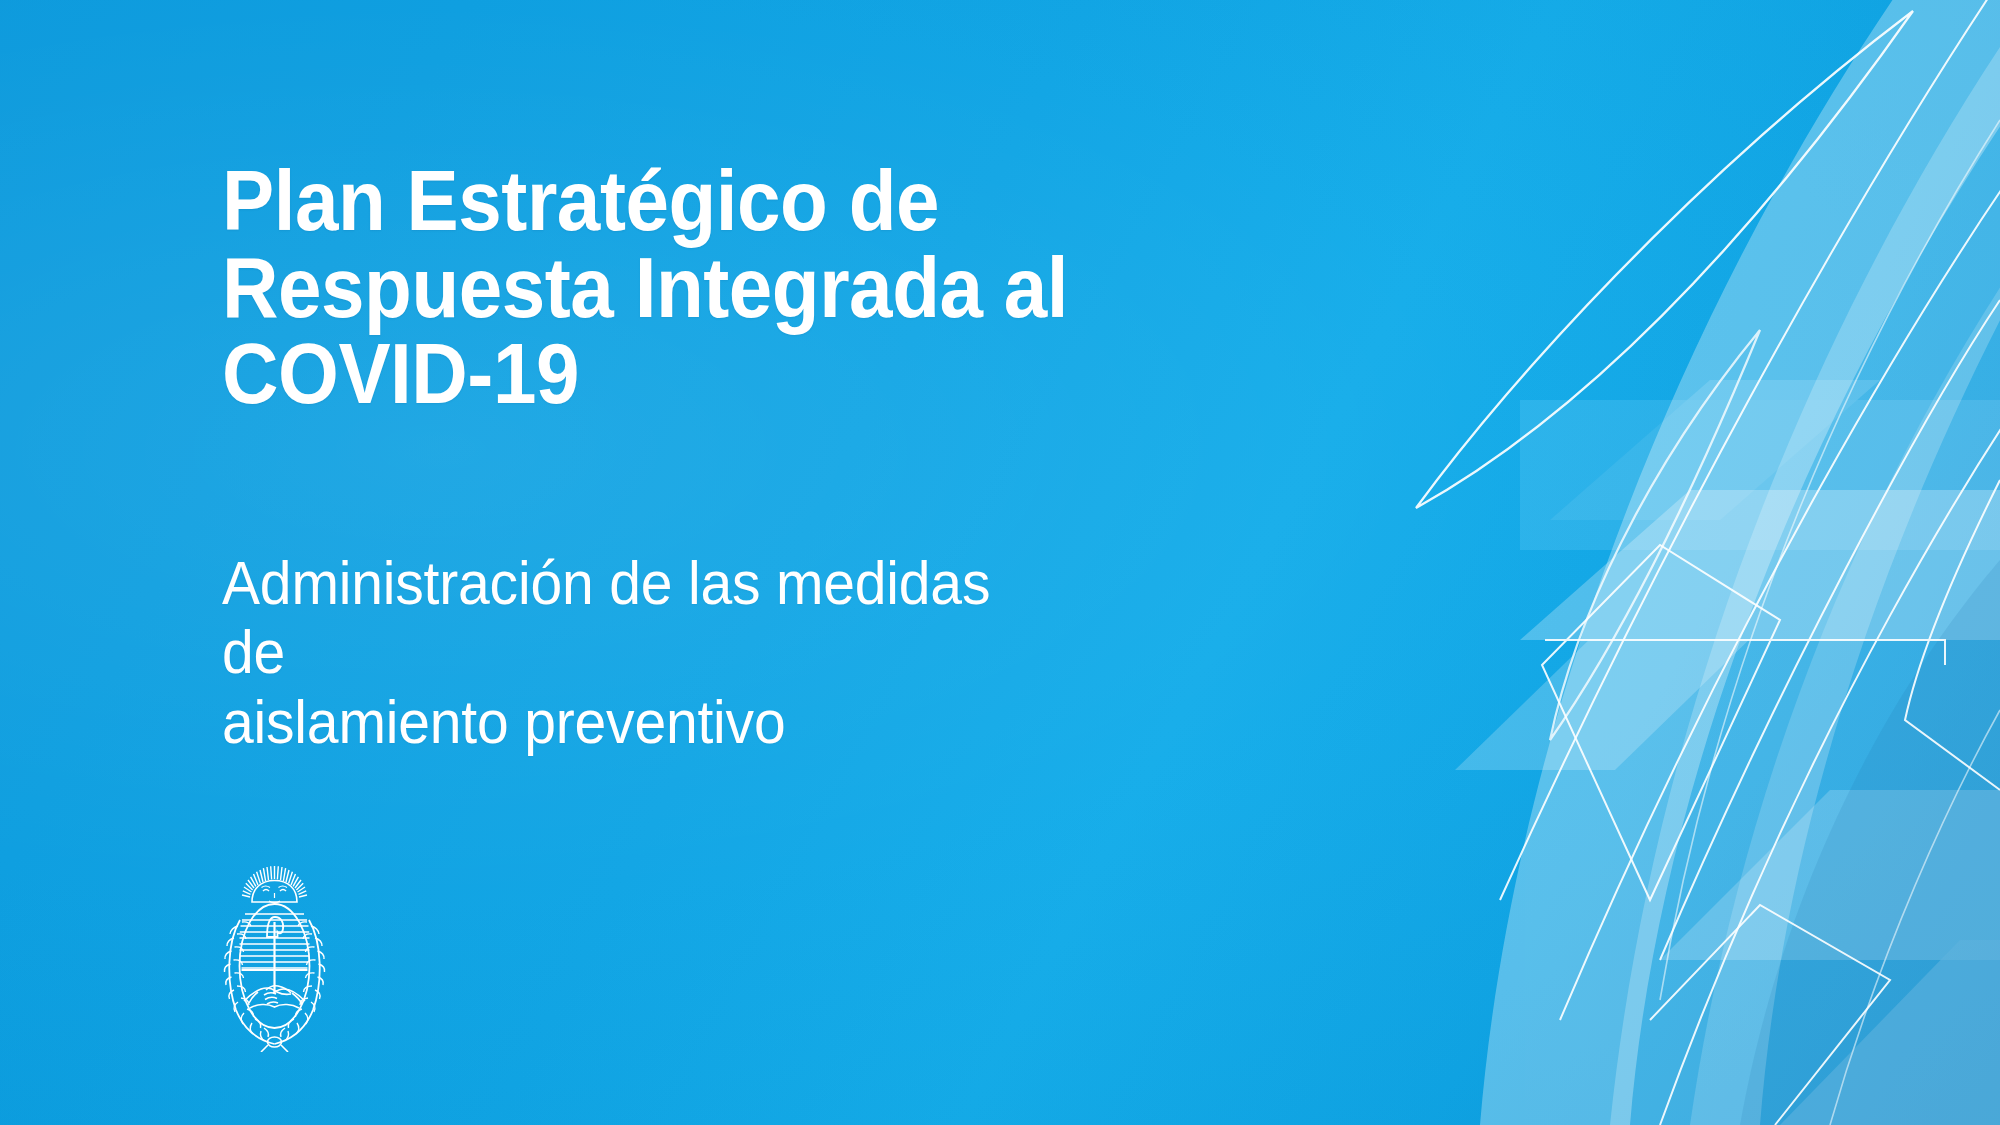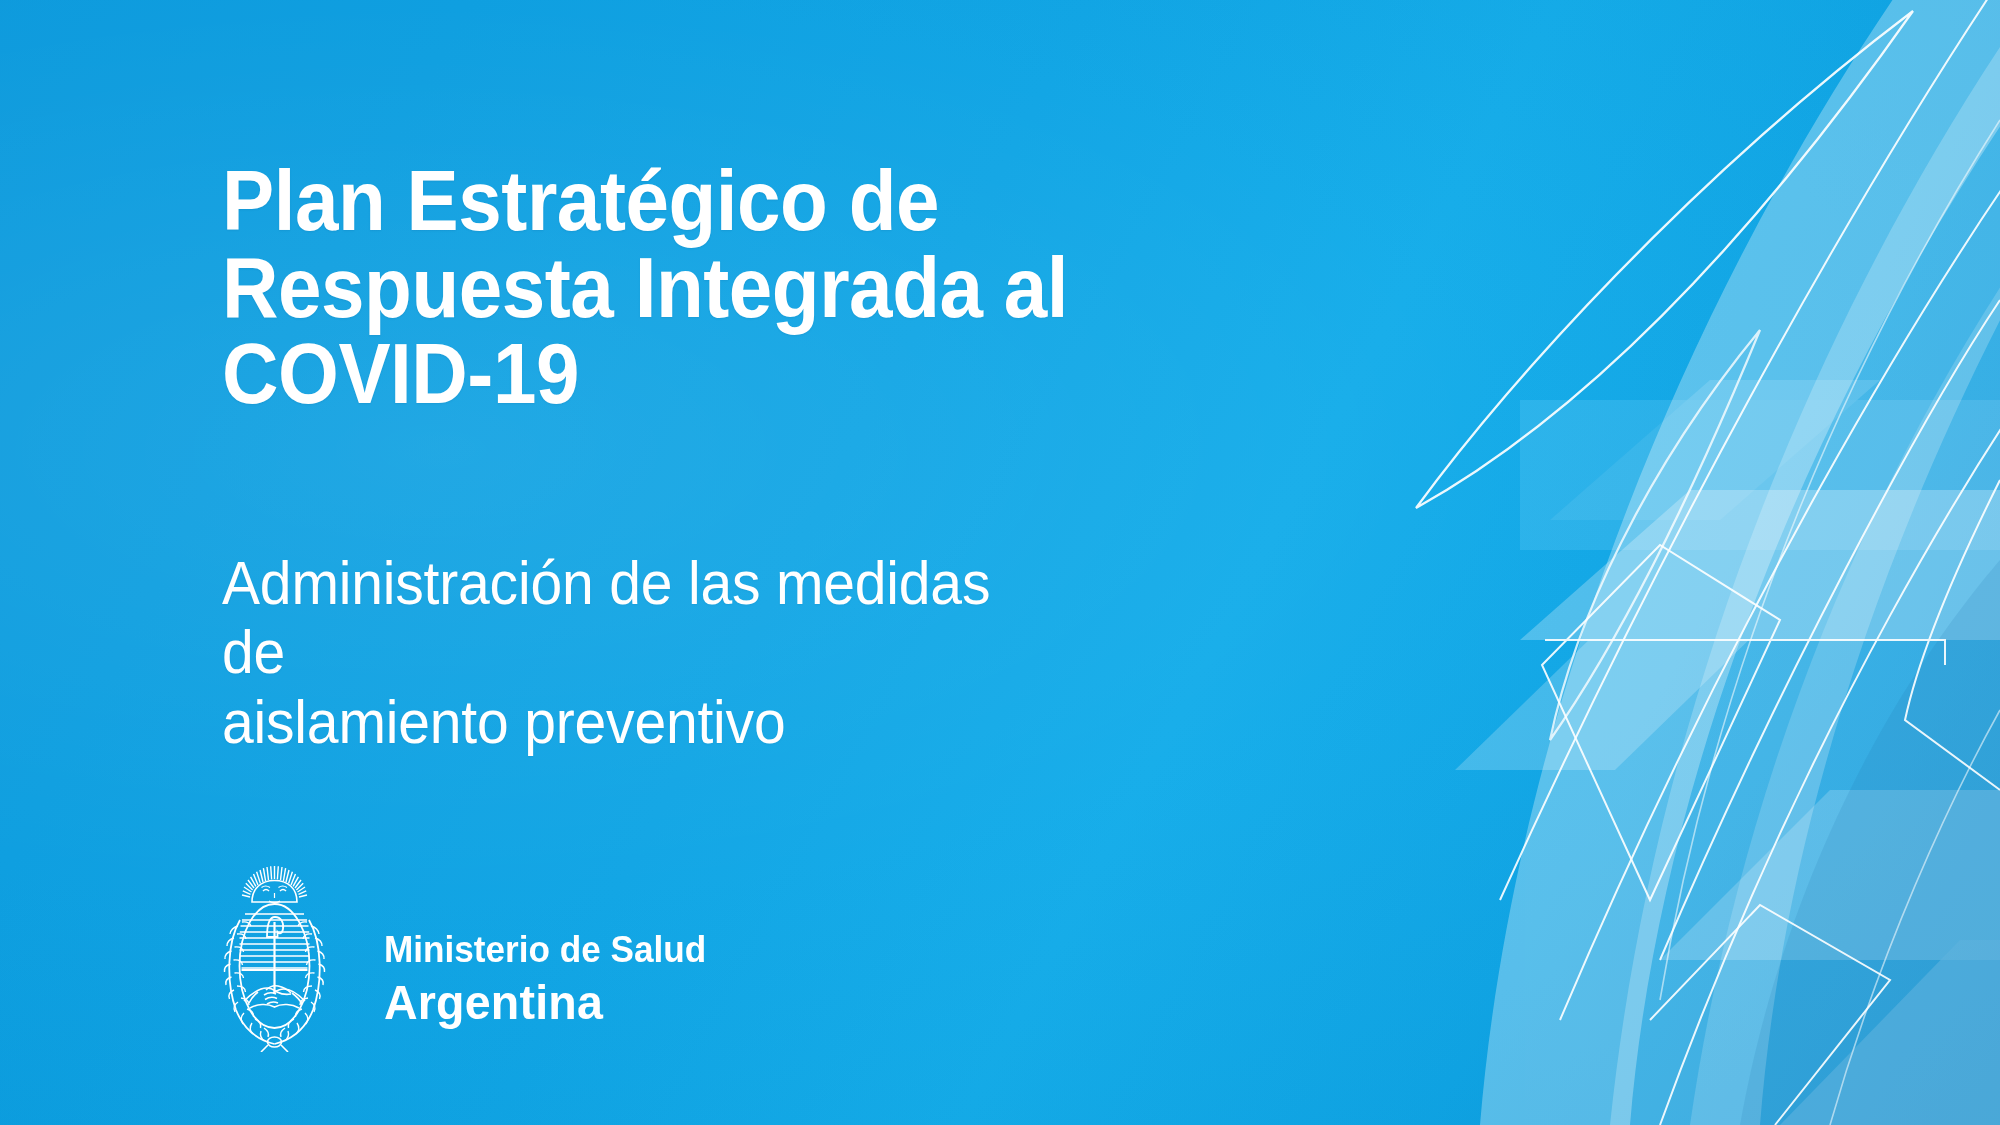--- a/index.html
+++ b/index.html
@@ -335,20 +335,16 @@
           <g stroke-width="1.6">
             <ellipse cx="52.5" cy="180" rx="7" ry="5"></ellipse>
             <path d="M 46 183 C 42 187 40 189 39 190"></path>
             <path d="M 59 183 C 63 187 65 189 66 190"></path>
           </g>
 
         </g>
       </svg>
     </div>
 
-    <div class="logo-words">
-      <span class="logo-ministry">Ministerio de Salud</span>
-      <span class="logo-country">Argentina</span>
-    </div>
 
   </div>
 
 </div>
 
 </body></html>

